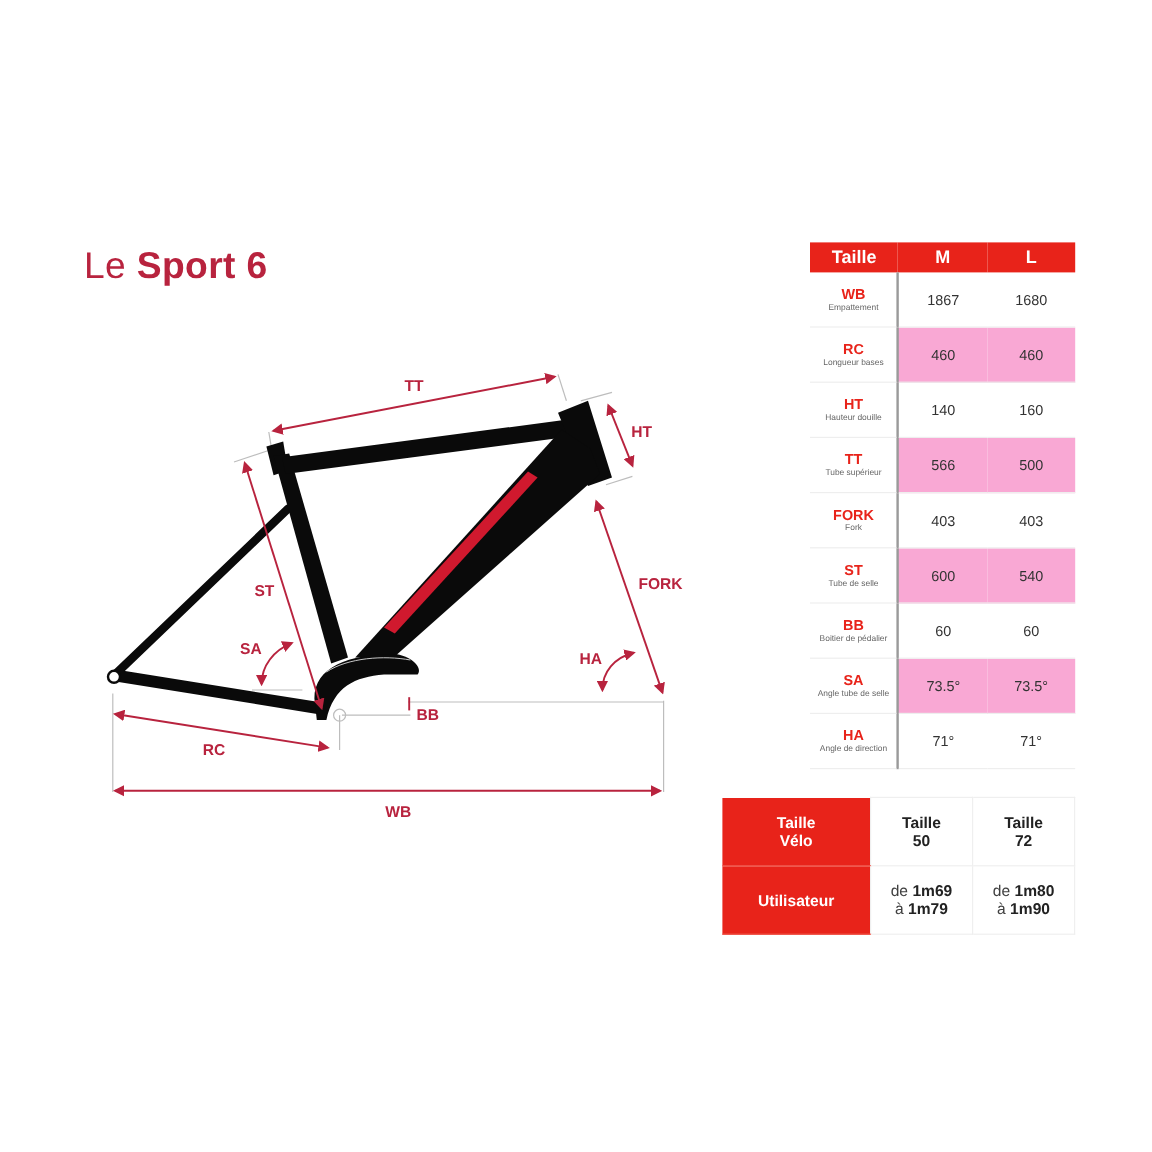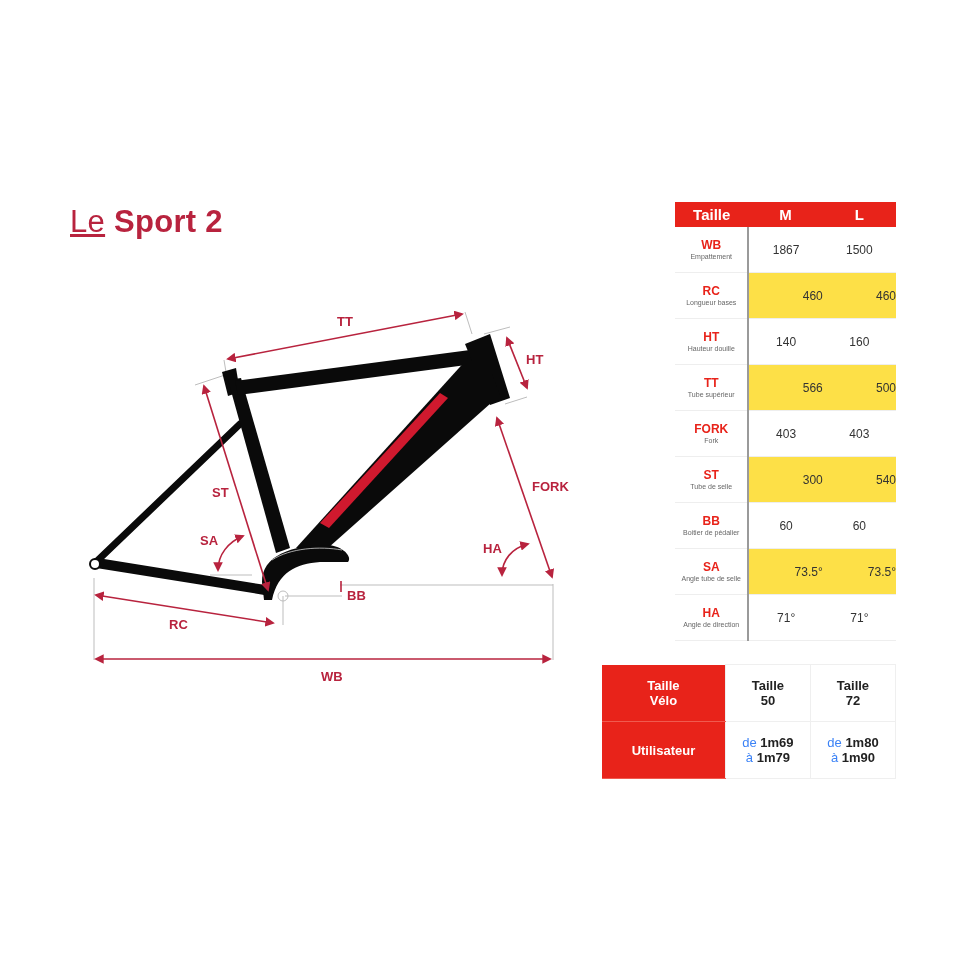--- a/index.html
+++ b/index.html
@@ -1,47 +1,47 @@
 <!DOCTYPE html>
 <html><head>
 <meta charset="utf-8">
 <style>
   html, body { margin:0; padding:0; background:#ffffff; }
   body { width:960px; height:960px; position:relative; overflow:hidden; font-family:"Liberation Sans", sans-serif; }
   .title { position:absolute; left:70px; top:204px; font-size:31px; color:#b8233e; letter-spacing:0.3px; }
-  .title .light { font-weight:normal;text-decoration:underline; }
+  .title .light { font-weight:normal; }
   .title .bold { font-weight:bold; }
   svg.frame { position:absolute; left:0; top:0; }
   .dim-label { font-family:"Liberation Sans", sans-serif; font-weight:bold; fill:#b8233e; font-size:13px; }
 
   
   .geo { position:absolute; left:675px; top:202px; width:221px; border-collapse:collapse; }
   .geo th { background:#e8231a; color:#fff; font-weight:bold; font-size:15px; height:25px; padding:0; text-align:center; }
   .geo td { height:45px; padding:0; text-align:center; font-size:12px; color:#333; border-bottom:1px solid #eee; }
   .geo td.key { width:73px; border-right:2px solid #9a9a9a; }
   .geo td.key .abbr { display:block; color:#e8231a; font-weight:bold; font-size:12px; line-height:14px; }
   .geo td.key .desc { display:block; color:#666; font-size:7px; line-height:10px; }
   .geo td.val { width:74px; }
-  .geo tr.shade td.val { background:#fde047;text-align:right; }
+  .geo tr.shade td.val { background:#f9a8d4; }
 
   
   .size { position:absolute; left:602px; top:664px; width:294px; border-collapse:collapse; }
   .size td { padding:0; text-align:center; font-size:13px; }
   .size td.hdr { background:#e8231a; color:#fff; font-weight:bold; width:124px; border-bottom:1px solid #f05a4f; }
   .size td.cell { color:#222; font-weight:bold; width:85px; border:1px solid #efefef; }
   .size tr.r1 td { height:56px; }
   .size tr.r2 td { height:56px; }
-  .size .light { font-weight:normal; color:#3b82f6;margin-top:38px; }
+  .size .light { font-weight:normal; color:#404040;margin-top:38px; }
 </style>
 </head>
 <body>
 
 <div class="title">
   <span class="light">Le</span>
-  <span class="bold">Sport 2</span>
+  <span class="bold">Sport 6</span>
 </div>
 
 <svg class="frame" width="960" height="960" viewBox="0 0 960 960">
   <defs>
     <marker id="ar" viewBox="0 0 10 10" refX="8" refY="5" markerWidth="6" markerHeight="6" orient="auto-start-reverse">
       <path d="M0,0 L10,5 L0,10 z" fill="#b8233e"></path>
     </marker>
   </defs>
 
   <g stroke="#bdbdbd" stroke-width="1" fill="none">
@@ -113,21 +113,21 @@
       <th>L</th>
     </tr>
   </thead>
   <tbody>
     <tr>
       <td class="key">
           <span class="abbr">WB</span>
           <span class="desc">Empattement</span>
         </td>
       <td class="val">1867</td>
-      <td class="val">1500</td>
+      <td class="val">1680</td>
     </tr>
     <tr class="shade">
       <td class="key">
           <span class="abbr">RC</span>
           <span class="desc">Longueur bases</span>
         </td>
       <td class="val">460</td>
       <td class="val">460</td>
     </tr>
     <tr>
@@ -152,21 +152,21 @@
           <span class="desc">Fork</span>
         </td>
       <td class="val">403</td>
       <td class="val">403</td>
     </tr>
     <tr class="shade">
       <td class="key">
           <span class="abbr">ST</span>
           <span class="desc">Tube de selle</span>
         </td>
-      <td class="val">300</td>
+      <td class="val">600</td>
       <td class="val">540</td>
     </tr>
     <tr>
       <td class="key">
           <span class="abbr">BB</span>
           <span class="desc">Boitier de pédalier</span>
         </td>
       <td class="val">60</td>
       <td class="val">60</td>
     </tr>

